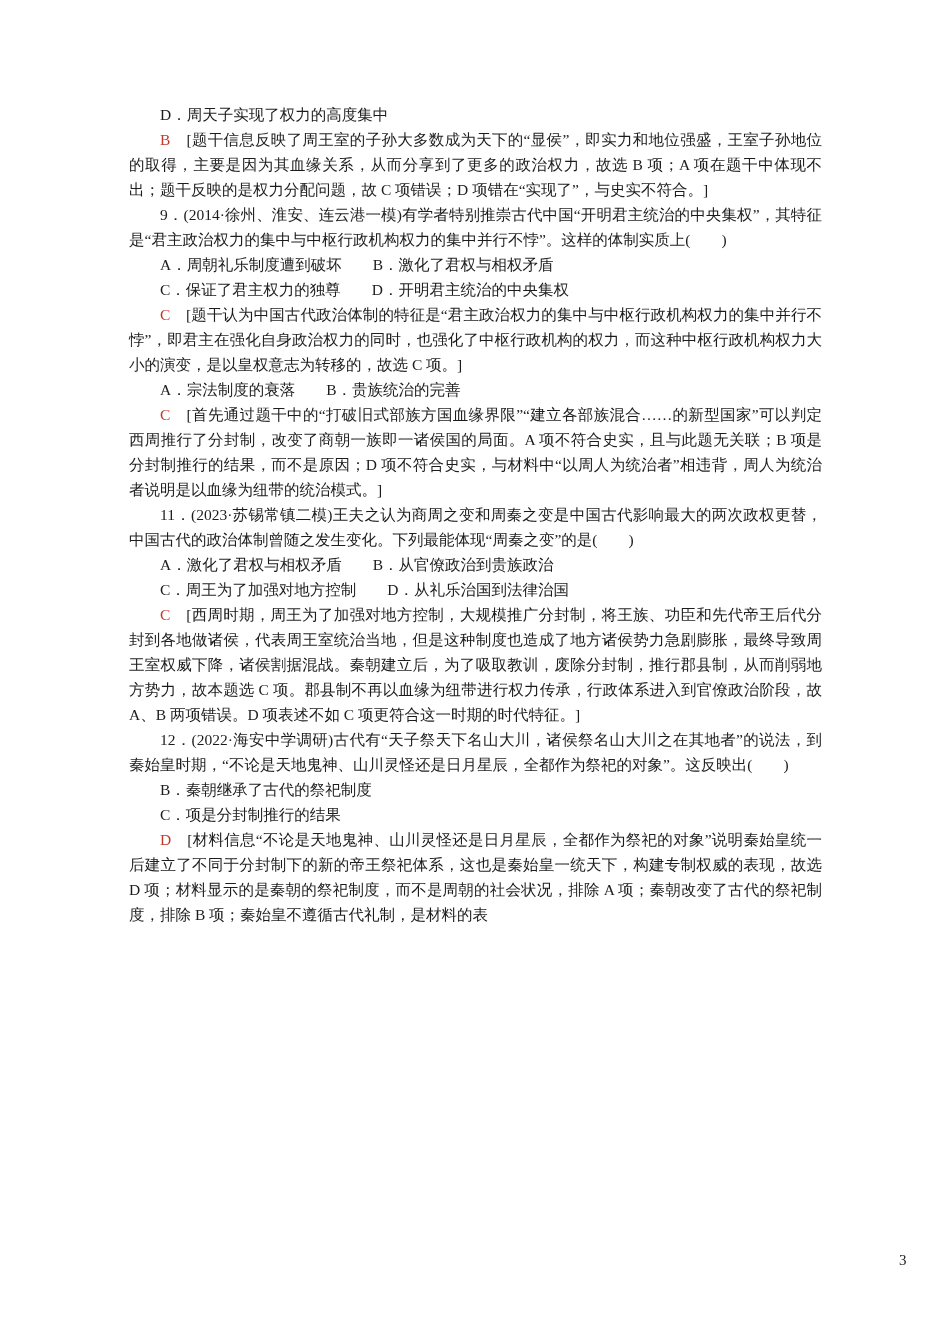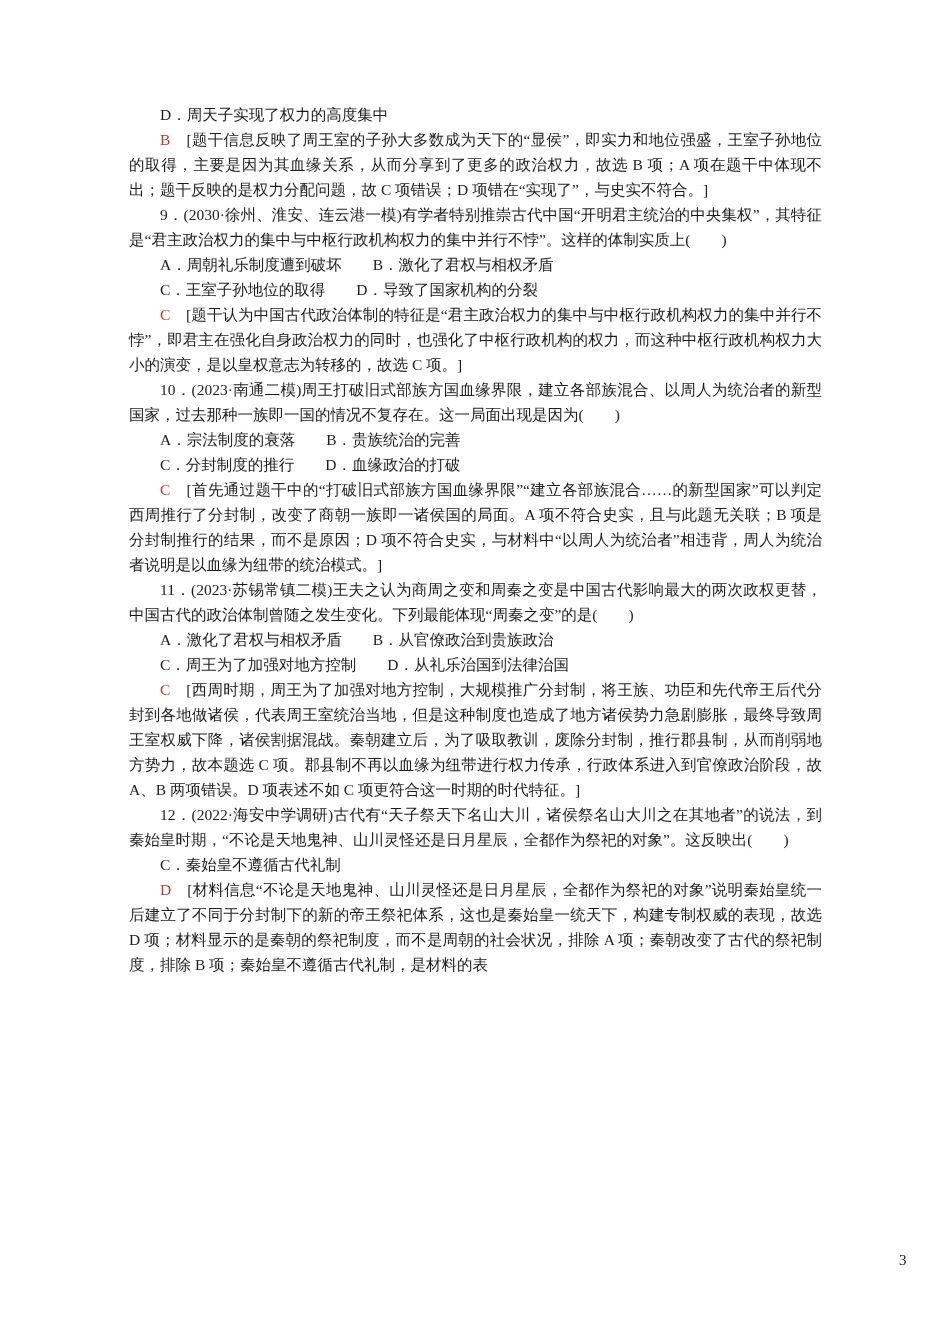--- a/index.html
+++ b/index.html
@@ -52,30 +52,29 @@
     color: var(--text-color, #1c1c1c);
   }
 </style>
 </head>
 <body>
 
 <div class="page">
   <div class="content">
       <p class="block option">D．周天子实现了权力的高度集中</p>
       <p class="block answer"><span class="answer-letter">B</span>　[题干信息反映了周王室的子孙大多数成为天下的“显侯”，即实力和地位强盛，王室子孙地位的取得，主要是因为其血缘关系，从而分享到了更多的政治权力，故选 B 项；A 项在题干中体现不出；题干反映的是权力分配问题，故 C 项错误；D 项错在“实现了”，与史实不符合。]</p>
-      <p class="block question">9．(2030·徐州、淮安、连云港一模)有学者特别推崇古代中国“开明君主统治的中央集权”，其特征是“君主政治权力的集中与中枢行政机构权力的集中并行不悖”。这样的体制实质上(　　)</p>
+      <p class="block question">9．(2014·徐州、淮安、连云港一模)有学者特别推崇古代中国“开明君主统治的中央集权”，其特征是“君主政治权力的集中与中枢行政机构权力的集中并行不悖”。这样的体制实质上(　　)</p>
       <p class="block option">A．周朝礼乐制度遭到破坏　　B．激化了君权与相权矛盾</p>
-      <p class="block option">C．王室子孙地位的取得　　D．导致了国家机构的分裂</p>
+      <p class="block option">C．保证了君主权力的独尊　　D．开明君主统治的中央集权</p>
       <p class="block answer"><span class="answer-letter">C</span>　[题干认为中国古代政治体制的特征是“君主政治权力的集中与中枢行政机构权力的集中并行不悖”，即君主在强化自身政治权力的同时，也强化了中枢行政机构的权力，而这种中枢行政机构权力大小的演变，是以皇权意志为转移的，故选 C 项。]</p>
-      <p class="block question">10．(2023·南通二模)周王打破旧式部族方国血缘界限，建立各部族混合、以周人为统治者的新型国家，过去那种一族即一国的情况不复存在。这一局面出现是因为(　　)</p>
       <p class="block option">A．宗法制度的衰落　　B．贵族统治的完善</p>
-      <p class="block option">C．分封制度的推行　　D．血缘政治的打破</p>
       <p class="block answer"><span class="answer-letter">C</span>　[首先通过题干中的“打破旧式部族方国血缘界限”“建立各部族混合……的新型国家”可以判定西周推行了分封制，改变了商朝一族即一诸侯国的局面。A 项不符合史实，且与此题无关联；B 项是分封制推行的结果，而不是原因；D 项不符合史实，与材料中“以周人为统治者”相违背，周人为统治者说明是以血缘为纽带的统治模式。]</p>
       <p class="block question">11．(2023·苏锡常镇二模)王夫之认为商周之变和周秦之变是中国古代影响最大的两次政权更替，中国古代的政治体制曾随之发生变化。下列最能体现“周秦之变”的是(　　)</p>
       <p class="block option">A．激化了君权与相权矛盾　　B．从官僚政治到贵族政治</p>
       <p class="block option">C．周王为了加强对地方控制　　D．从礼乐治国到法律治国</p>
       <p class="block answer"><span class="answer-letter">C</span>　[西周时期，周王为了加强对地方控制，大规模推广分封制，将王族、功臣和先代帝王后代分封到各地做诸侯，代表周王室统治当地，但是这种制度也造成了地方诸侯势力急剧膨胀，最终导致周王室权威下降，诸侯割据混战。秦朝建立后，为了吸取教训，废除分封制，推行郡县制，从而削弱地方势力，故本题选 C 项。郡县制不再以血缘为纽带进行权力传承，行政体系进入到官僚政治阶段，故 A、B 两项错误。D 项表述不如 C 项更符合这一时期的时代特征。]</p>
       <p class="block question">12．(2022·海安中学调研)古代有“天子祭天下名山大川，诸侯祭名山大川之在其地者”的说法，到秦始皇时期，“不论是天地鬼神、山川灵怪还是日月星辰，全都作为祭祀的对象”。这反映出(　　)</p>
-      <p class="block option">C．秦始皇不遵循古代礼制</p>
+      <p class="block option">B．秦朝继承了古代的祭祀制度</p>
+      <p class="block option">C．项是分封制推行的结果</p>
       <p class="block answer"><span class="answer-letter">D</span>　[材料信息“不论是天地鬼神、山川灵怪还是日月星辰，全都作为祭祀的对象”说明秦始皇统一后建立了不同于分封制下的新的帝王祭祀体系，这也是秦始皇一统天下，构建专制权威的表现，故选 D 项；材料显示的是秦朝的祭祀制度，而不是周朝的社会状况，排除 A 项；秦朝改变了古代的祭祀制度，排除 B 项；秦始皇不遵循古代礼制，是材料的表</p>
     </div>
   <div class="page-number">3</div>
 </div>
 
 </body></html>

